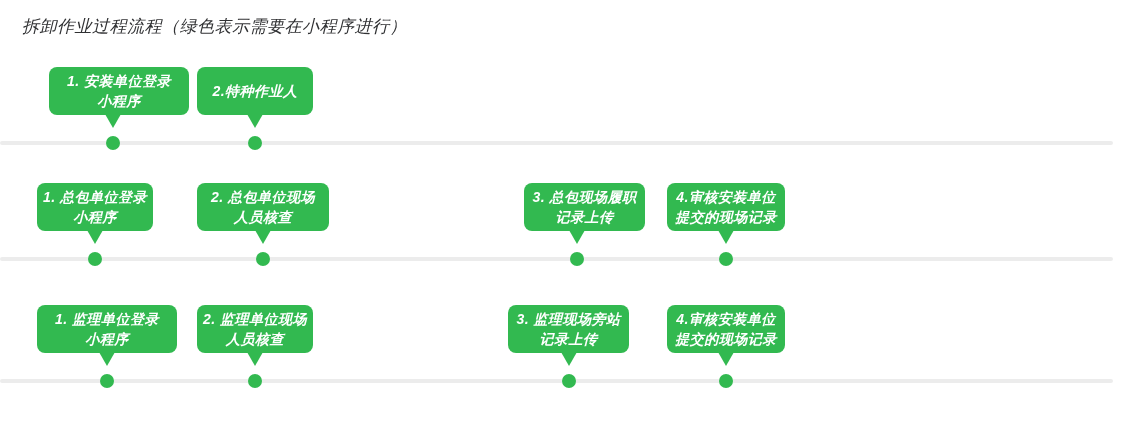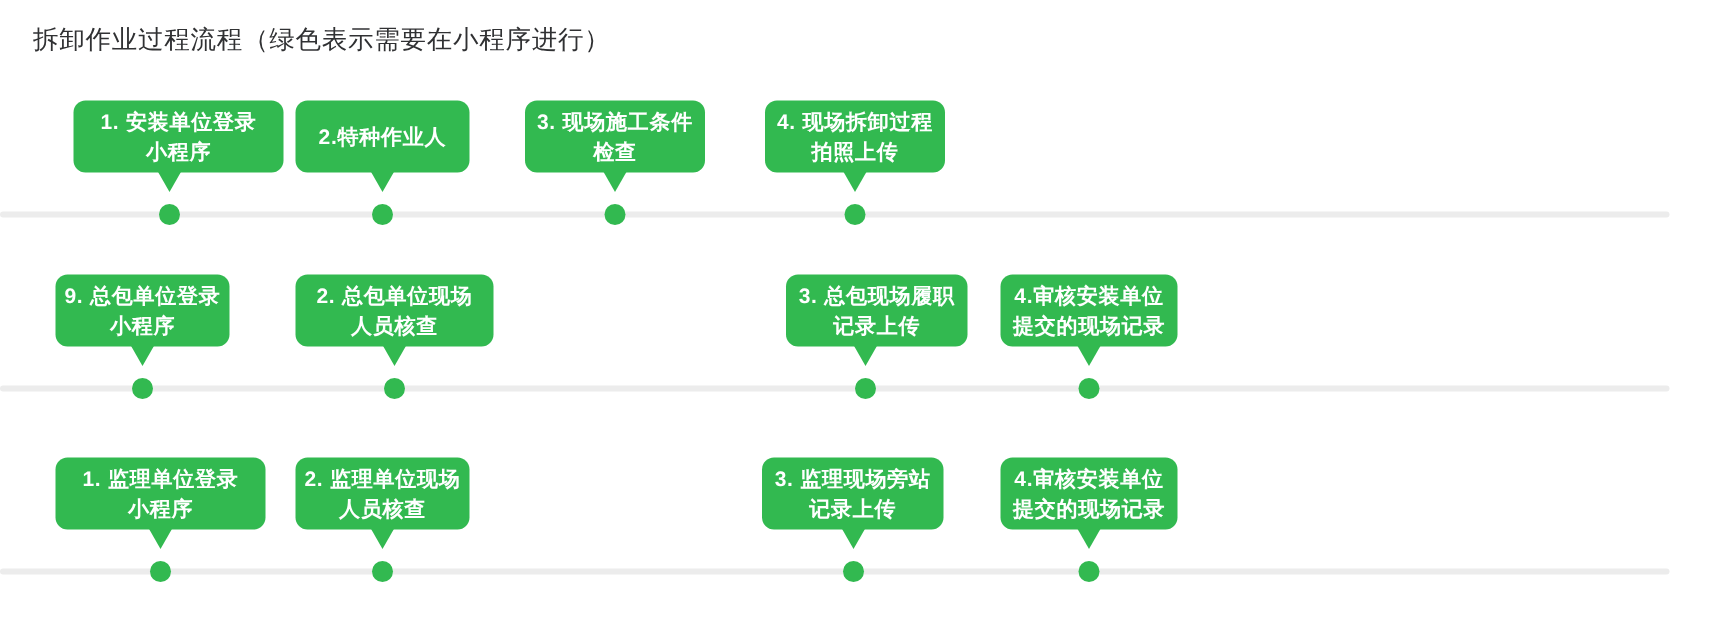--- a/index.html
+++ b/index.html
@@ -3,20 +3,21 @@
 <meta charset="utf-8">
 <style>
   html, body { margin: 0; padding: 0; background: #ffffff; }
   .canvas {
     position: relative;
     width: 1140px;
     height: 421px;
     background: #ffffff;
     overflow: hidden;
     font-family: "Liberation Sans", "DejaVu Sans", sans-serif;
+    font-style: italic;
   }
   .title {
     position: absolute;
     left: 22px;
     top: 15px;
     font-size: 17px;
     font-weight: 500;
     color: var(--title-text, #303133);
     letter-spacing: 0.5px;
     white-space: nowrap;
@@ -114,40 +115,24 @@
     <div class="tail"></div>
     <div class="dot"></div>
   </div>
   <div class="node n12 r1">
     <div class="bubble">
       <div>2.特种作业人</div>
     </div>
     <div class="tail"></div>
     <div class="dot"></div>
   </div>
-  <div class="node n13 r1">
-    <div class="bubble">
-      <div>3. 现场施工条件</div>
-      <div>检查</div>
-    </div>
-    <div class="tail"></div>
-    <div class="dot"></div>
-  </div>
-  <div class="node n14 r1">
-    <div class="bubble">
-      <div>4. 现场拆卸过程</div>
-      <div>拍照上传</div>
-    </div>
-    <div class="tail"></div>
-    <div class="dot"></div>
-  </div>
 
   <div class="node n21 r2">
     <div class="bubble">
-      <div>9. 总包单位登录</div>
+      <div>1. 总包单位登录</div>
       <div>小程序</div>
     </div>
     <div class="tail"></div>
     <div class="dot"></div>
   </div>
   <div class="node n22 r2">
     <div class="bubble">
       <div>2. 总包单位现场</div>
       <div>人员核查</div>
     </div>

